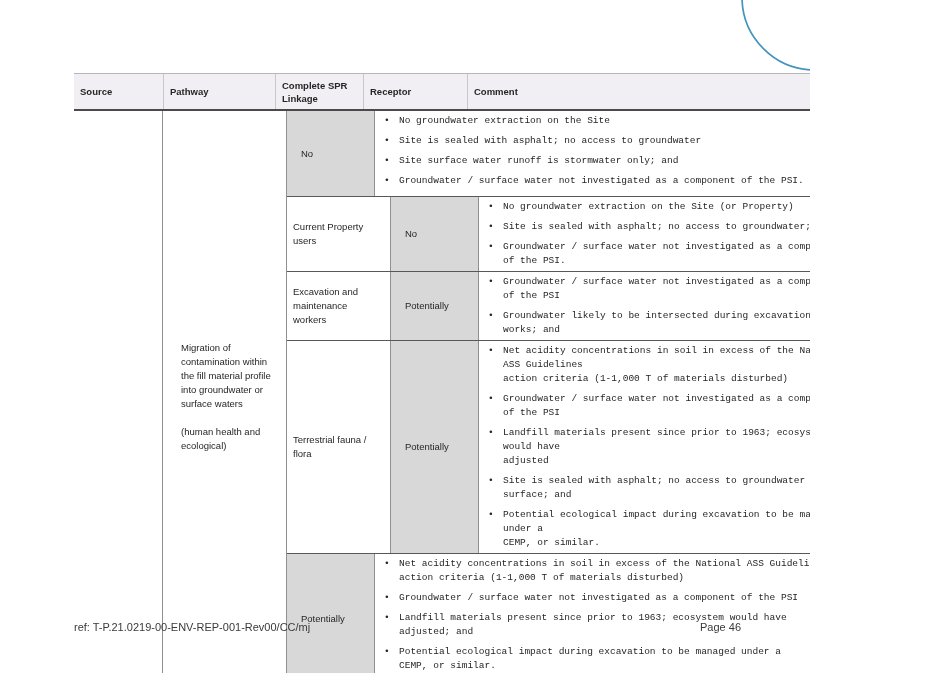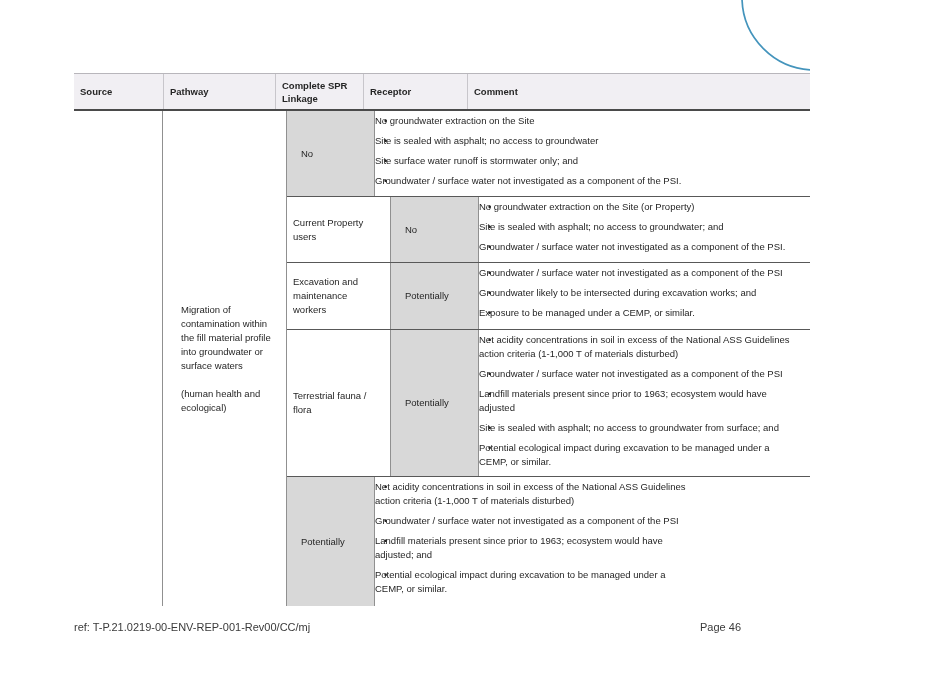--- a/index.html
+++ b/index.html
@@ -92,22 +92,24 @@
     background: #d8d8d8;
     border-right: 1px solid #909090;
     display: flex;
     align-items: center;
     padding-left: 14px;
   }
   .cell.comment { flex: 1; padding: 3px 6px 3px 0; }
   .bullets { list-style: none; }
   .bullets li {
     position: relative;
+    padding-left: 24px;
     margin-bottom: 6px;
     white-space: pre-line;
+    font-family: Liberation Mono, monospace;
   }
   .bullets li:last-child { margin-bottom: 0; }
   .bullets li::before {
     content: "\2022";
     position: absolute;
     left: 9px;
     top: 0;
   }
 
   
@@ -185,21 +187,20 @@
 
   <div class="row">
     <div class="cell receptor">Excavation and
 maintenance
 workers</div>
     <div class="cell linkage">Potentially</div>
     <div class="cell comment">
       <ul class="bullets">
                 <li>Groundwater / surface water not investigated as a component of the PSI</li>
                 <li>Groundwater likely to be intersected during excavation works; and</li>
-                <li>Exposure to be managed under a CEMP, or similar.</li>
               </ul>
     </div>
   </div>
 
   <div class="row">
     <div class="cell receptor">Terrestrial fauna /
 flora</div>
     <div class="cell linkage">Potentially</div>
     <div class="cell comment">
       <ul class="bullets">

